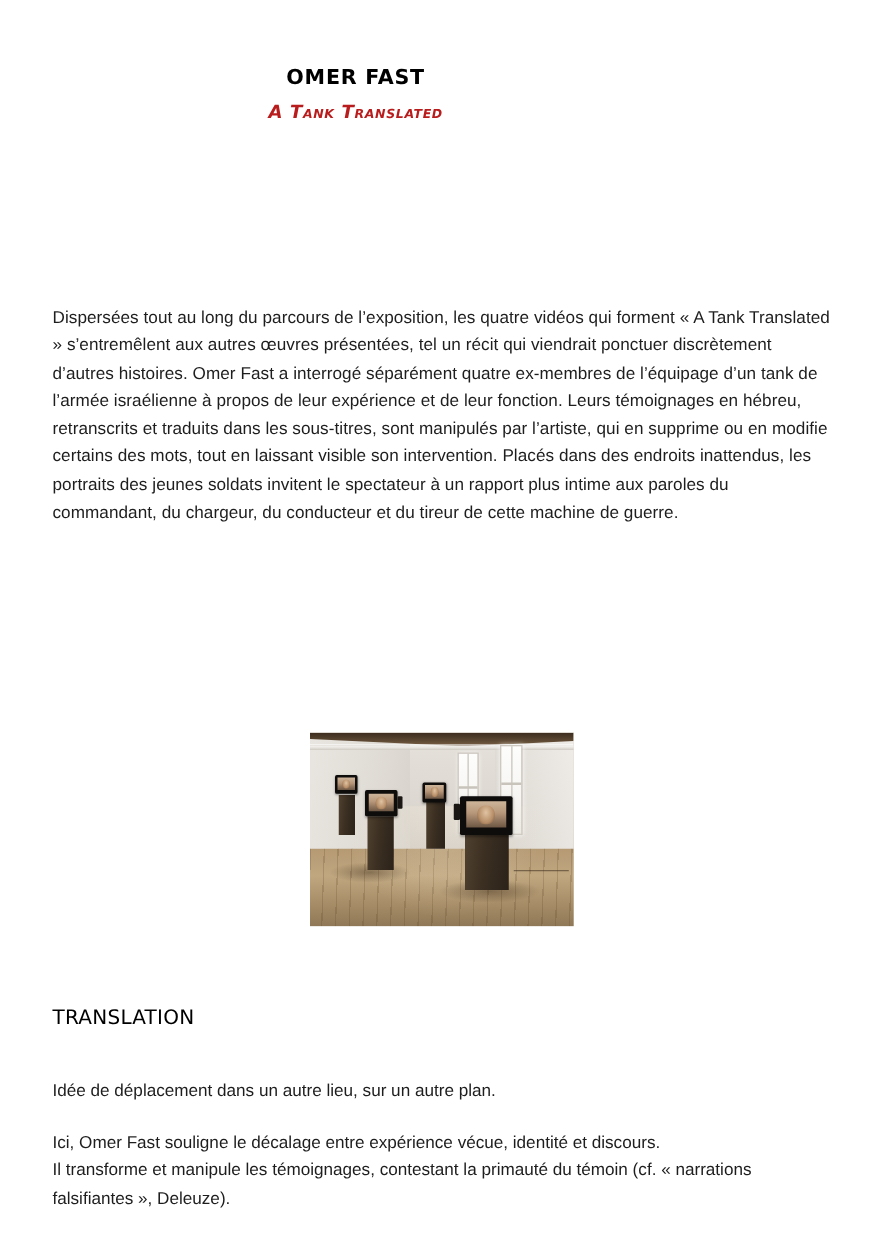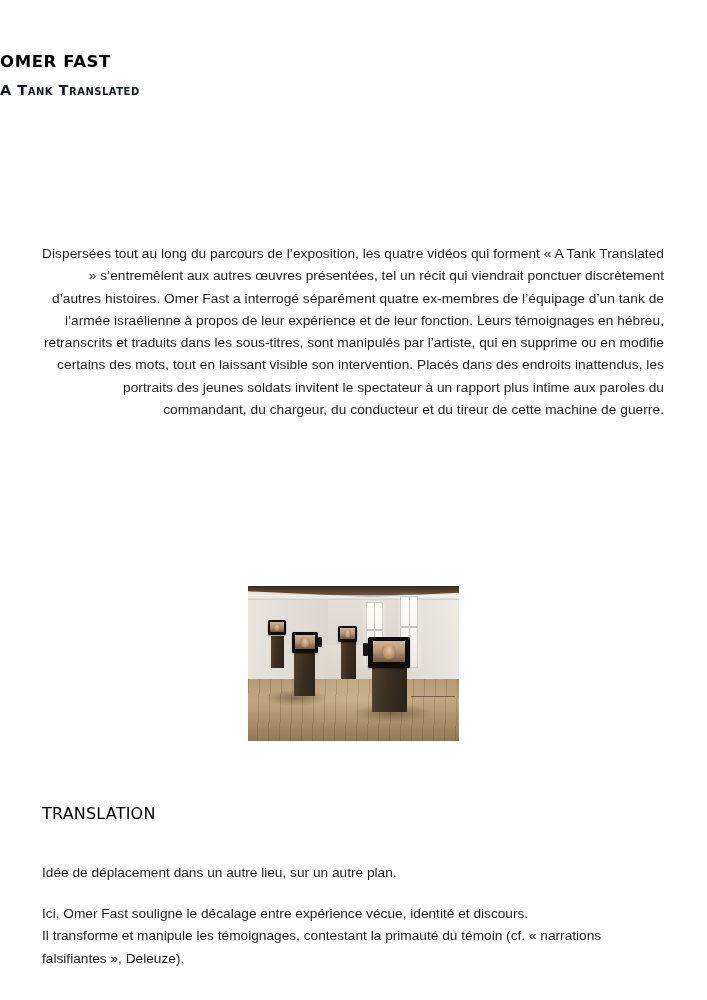--- a/index.html
+++ b/index.html
@@ -22,40 +22,41 @@
     inset: 0;
     background: #ffffff;
   }
 
   
   .title-block {
     position: absolute;
     top: 52px;
     left: 0;
     width: 569px;
-    text-align: left;
+    text-align: center;
   }
   .title-main {
     font-family: "DejaVu Sans", sans-serif;
     font-weight: bold;
     font-size: 16.5px;
     letter-spacing: 0.6px;
     color: #000;
     line-height: 1.2;
     margin: 0;
   }
   .title-sub {
     font-family: "DejaVu Sans", sans-serif;
     font-weight: bold;
     font-size: 14.5px;
     font-variant: small-caps;
     letter-spacing: 0.5px;
-    color: #0f172a;
+    color: #b91c1c;
     margin: 10px 0 0 0;
     line-height: 1.2;
+    font-style: italic;
   }
 
   
   .col {
     position: absolute;
     left: 42px;
     width: 622px;
   }
   .meta {
     top: 152px;
@@ -65,21 +66,21 @@
     letter-spacing: 0.1px;
   }
   .meta div { white-space: pre; }
 
   .body-text {
     top: 243px;
     font-size: 13.7px;
     line-height: 22.3px;
     color: #1e1e1e;
     letter-spacing: 0.05px;
-    text-align: right;
+    text-align: left;
   }
   .body-text p { margin: 0; }
 
   
   .photo-wrap {
     position: absolute;
     left: 248px;
     top: 586px;
     width: 211px;
     height: 155px;

